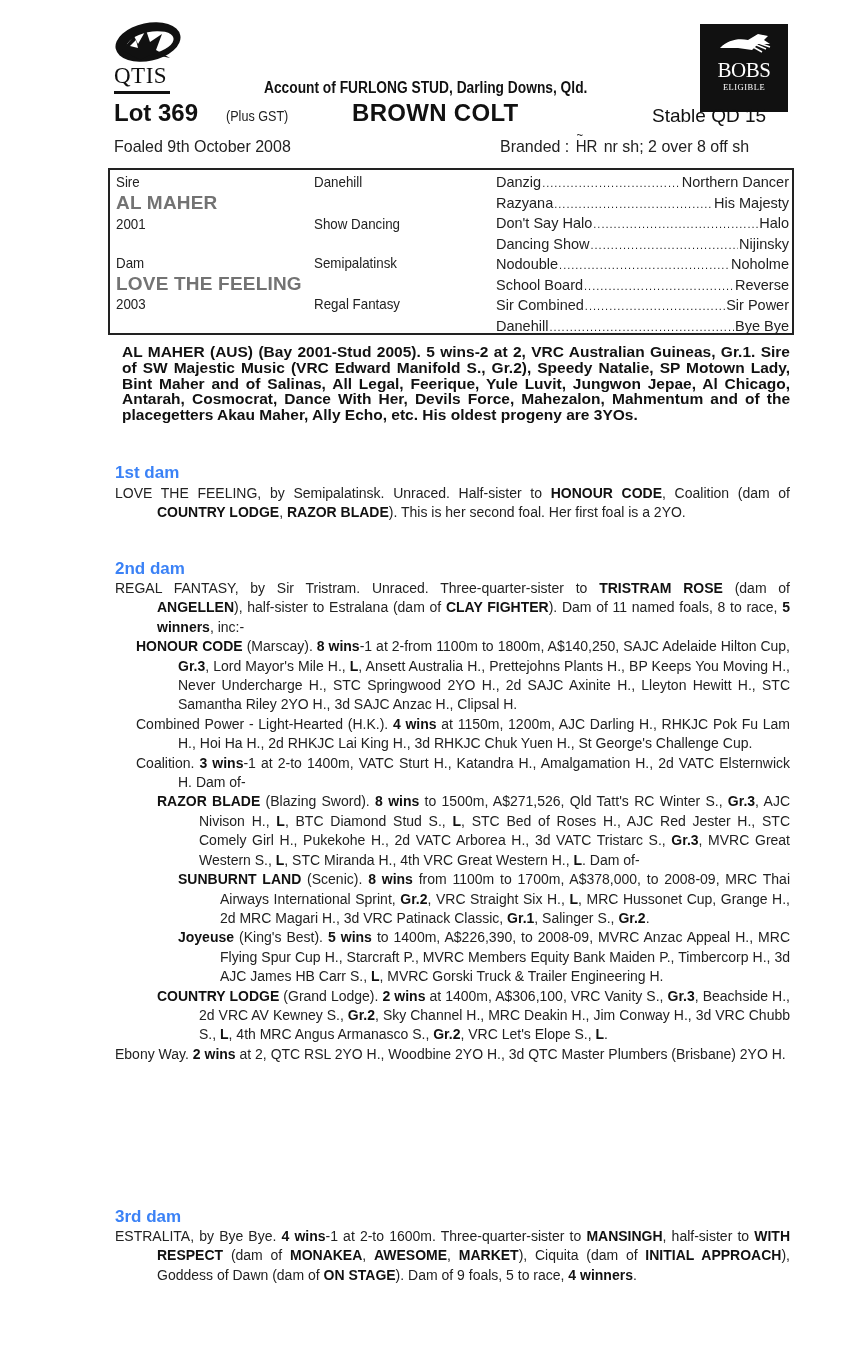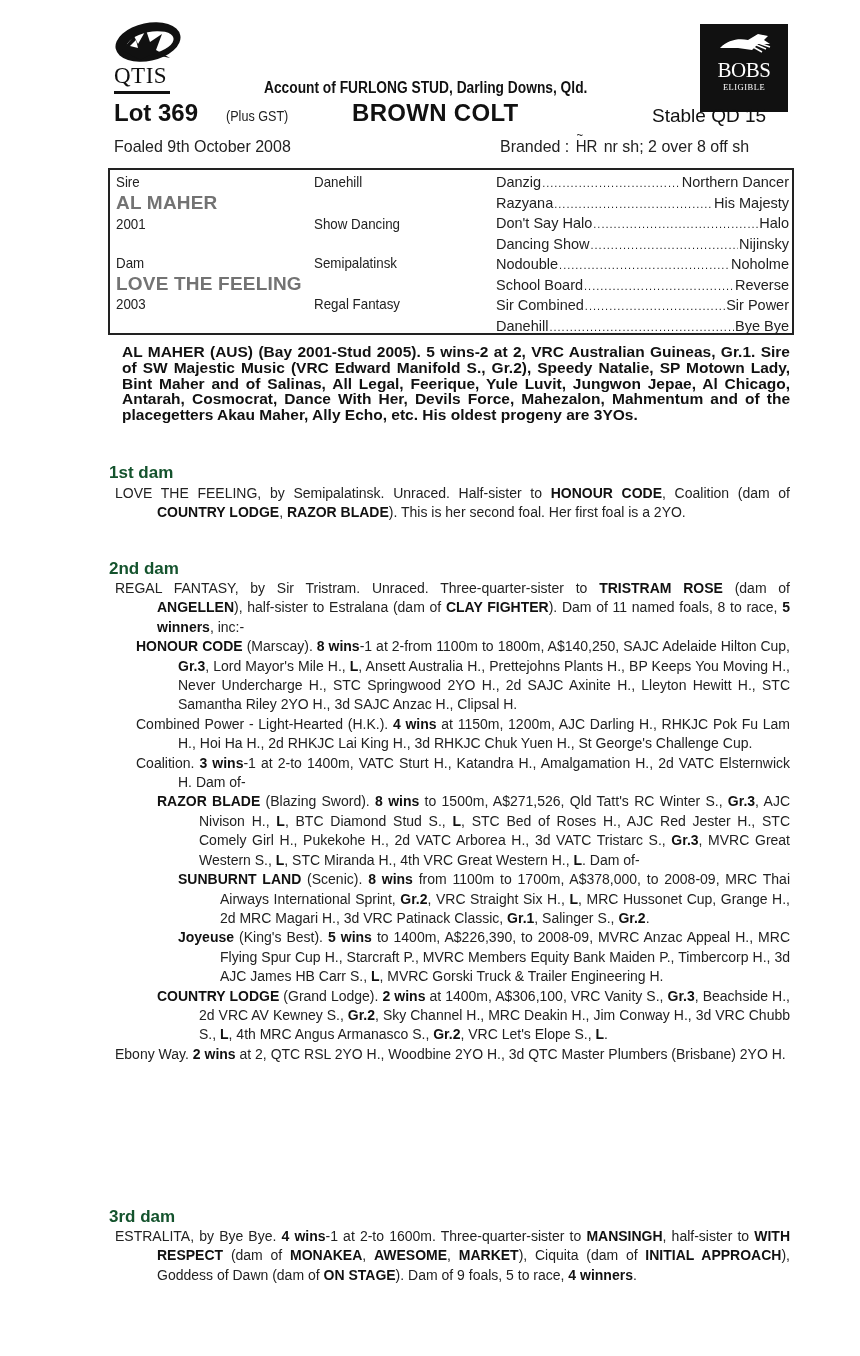--- a/index.html
+++ b/index.html
@@ -40,21 +40,21 @@
     .ped-row .l { flex: 0 0 auto; }
     .ped-row .dots { flex: 1 1 auto; overflow:hidden; letter-spacing: 1px; font-size: 11px; margin: 0 1px; }
     .ped-row .dots::before { content: "................................................................................................................"; }
     .ped-row .r { flex: 0 0 auto; }
 
     
     #sire-summary { left: 122px; top: 344px; width: 668px; font-size: 15.5px; line-height: 15.8px; font-weight: bold; text-align: justify; color:#111; }
     #sire-summary p { margin:0; }
 
     
-    .sec-head { position:absolute; left: 109px; font-size: 17px; font-weight: bold; color:#14532d; }
+    .sec-head { position:absolute; left: 115px; font-size: 17px; font-weight: bold; color:#3b82f6; }
     .para { position:absolute; width: 675px; font-size: 14px; line-height: 19.4px; color:#222; text-align: justify; }
     .para p { margin: 0; }
     .hang { padding-left: 42px; text-indent: -42px; }
     b, .b { font-weight: bold; color:#111; }
   </style>
 </head>
 <body>
 
 <div class="abs" id="qtis-logo">
   <svg width="72" height="48" viewBox="0 0 72 48">

